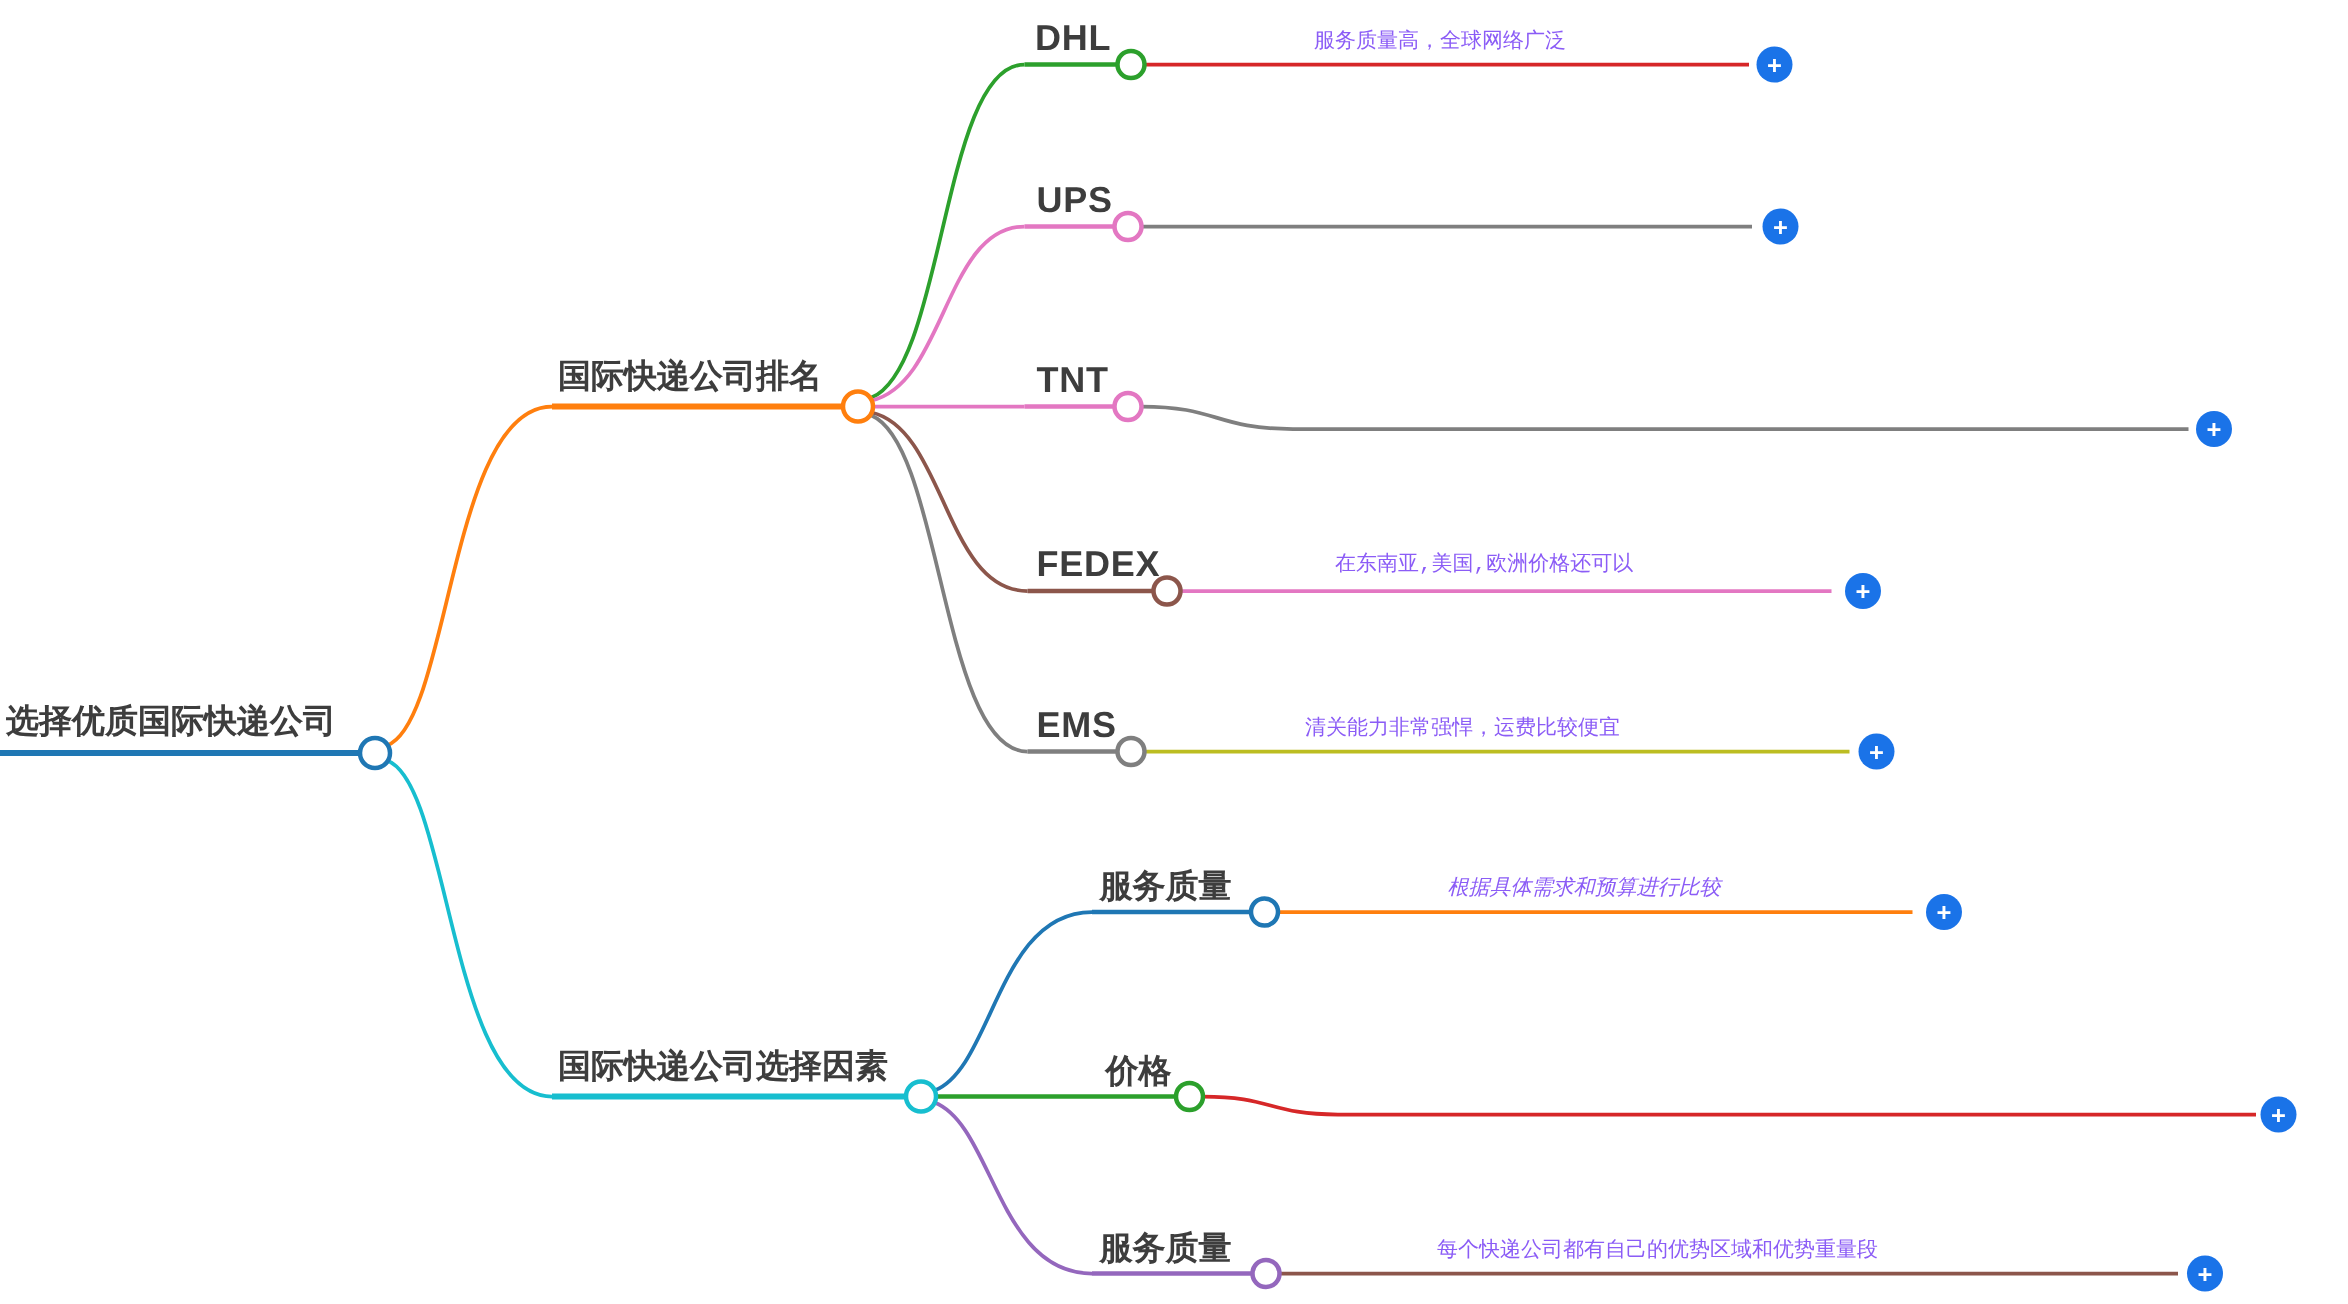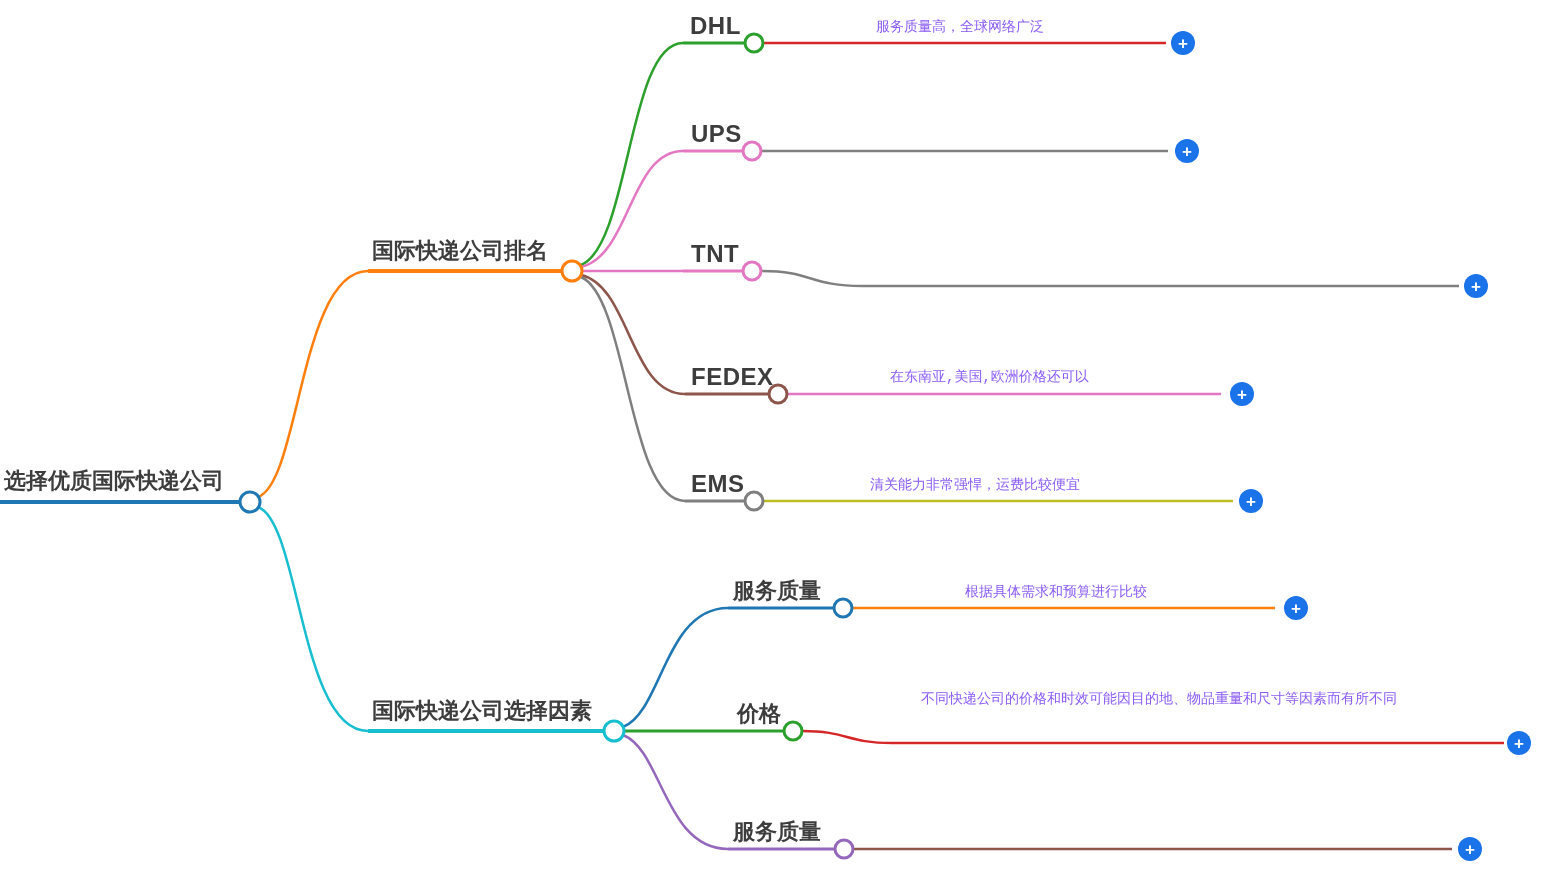--- a/index.html
+++ b/index.html
@@ -94,22 +94,22 @@
   <div class="node-label latin" style="left:691px;top:362px;">FEDEX</div>
   <div class="node-label latin" style="left:691px;top:469px;">EMS</div>
 
   <div class="node-label" style="left:733px;top:577px;">服务质量</div>
   <div class="node-label" style="left:737px;top:700px;">价格</div>
   <div class="node-label" style="left:733px;top:818px;">服务质量</div>
 
   <div class="leaf-text" style="left:876px;top:12px;">服务质量高，全球网络广泛</div>
   <div class="leaf-text" style="left:890px;top:363px;font-family:Liberation Mono, monospace;">在东南亚,美国,欧洲价格还可以</div>
   <div class="leaf-text" style="left:870px;top:470px;">清关能力非常强悍，运费比较便宜</div>
-  <div class="leaf-text" style="left:965px;top:577px;">根据具体需求和预算进行比较</div>
-  <div class="leaf-text wrap" style="left:921px;top:684px;width:578px;">不同快递公司的价格和时效可能因目的地、物品重量和尺寸等因素而有所不同</div>
+  <div class="leaf-text" style="left:965px;top:577px;font-style:italic;">根据具体需求和预算进行比较</div>
+  <div class="leaf-text" style="left:958px;top:818px;">每个快递公司都有自己的优势区域和优势重量段</div>
 
   <div class="plus-btn" style="left:1171px;top:31px;">
     <span>+</span>
   </div>
   <div class="plus-btn" style="left:1175px;top:139px;">
     <span>+</span>
   </div>
   <div class="plus-btn" style="left:1464px;top:274px;">
     <span>+</span>
   </div>

